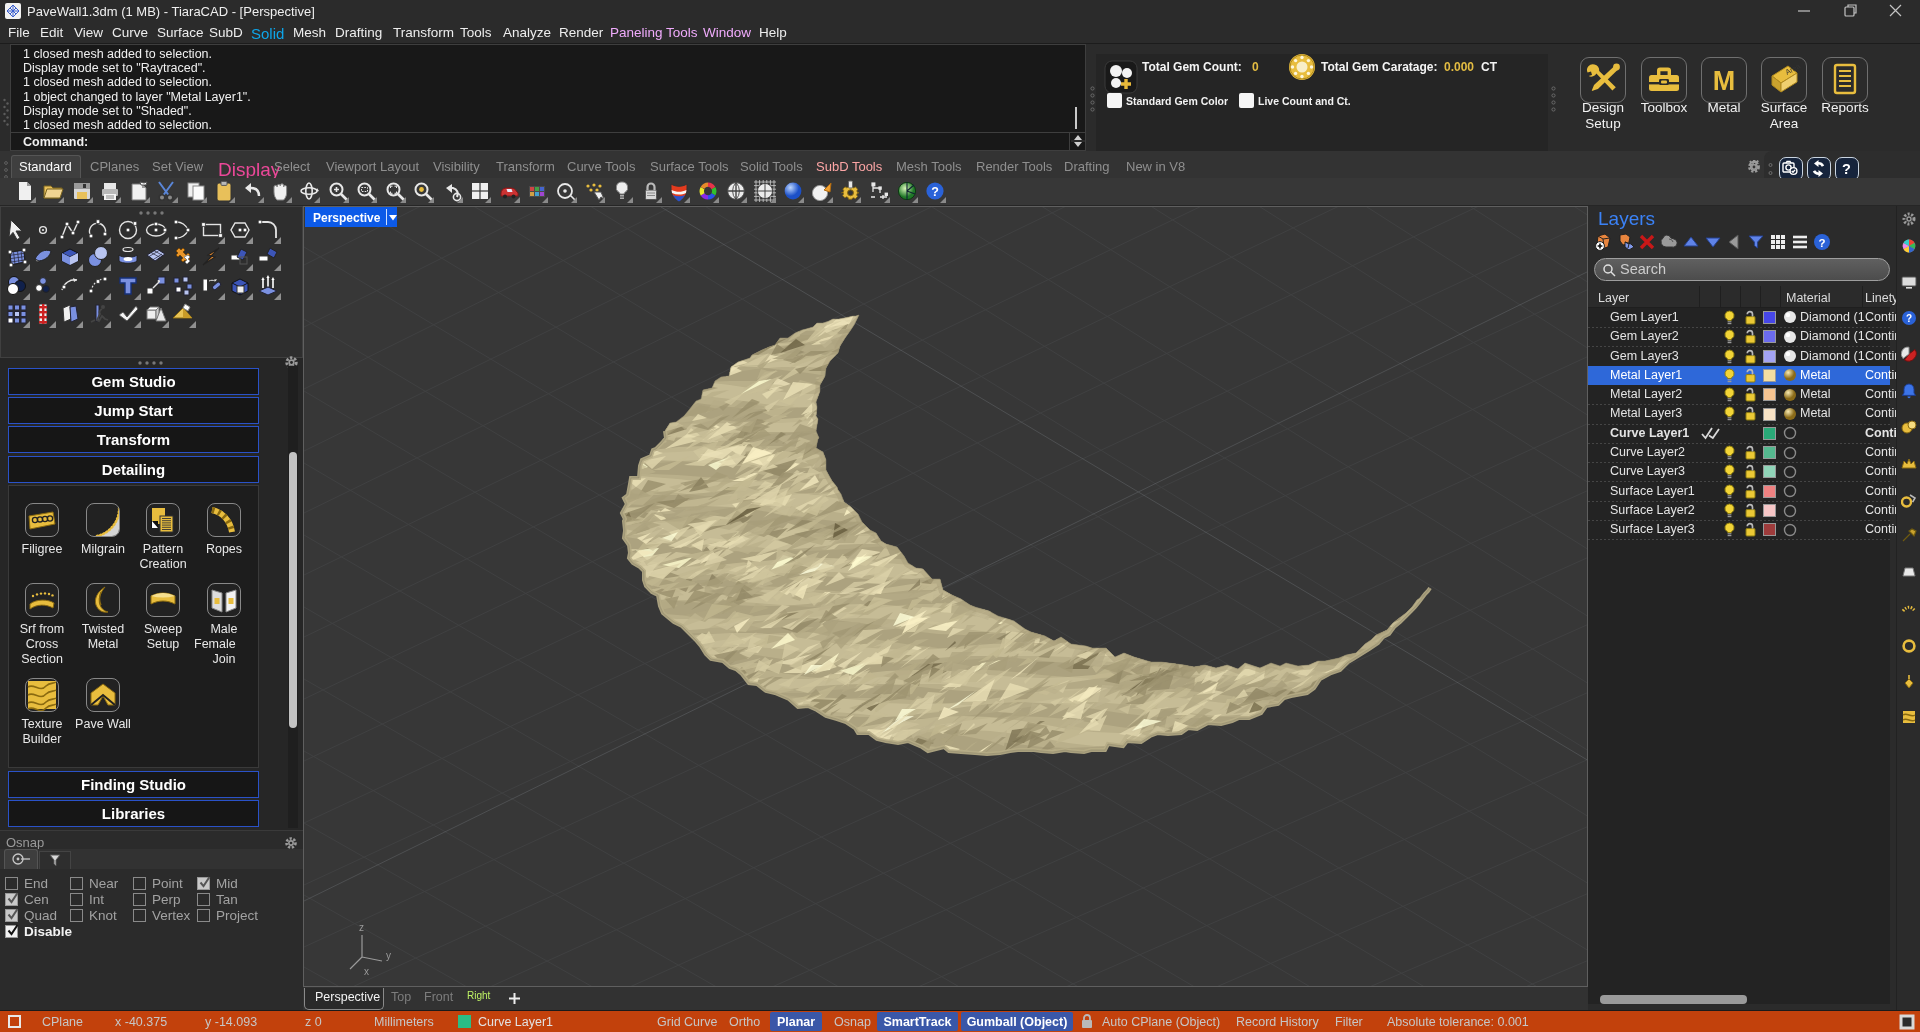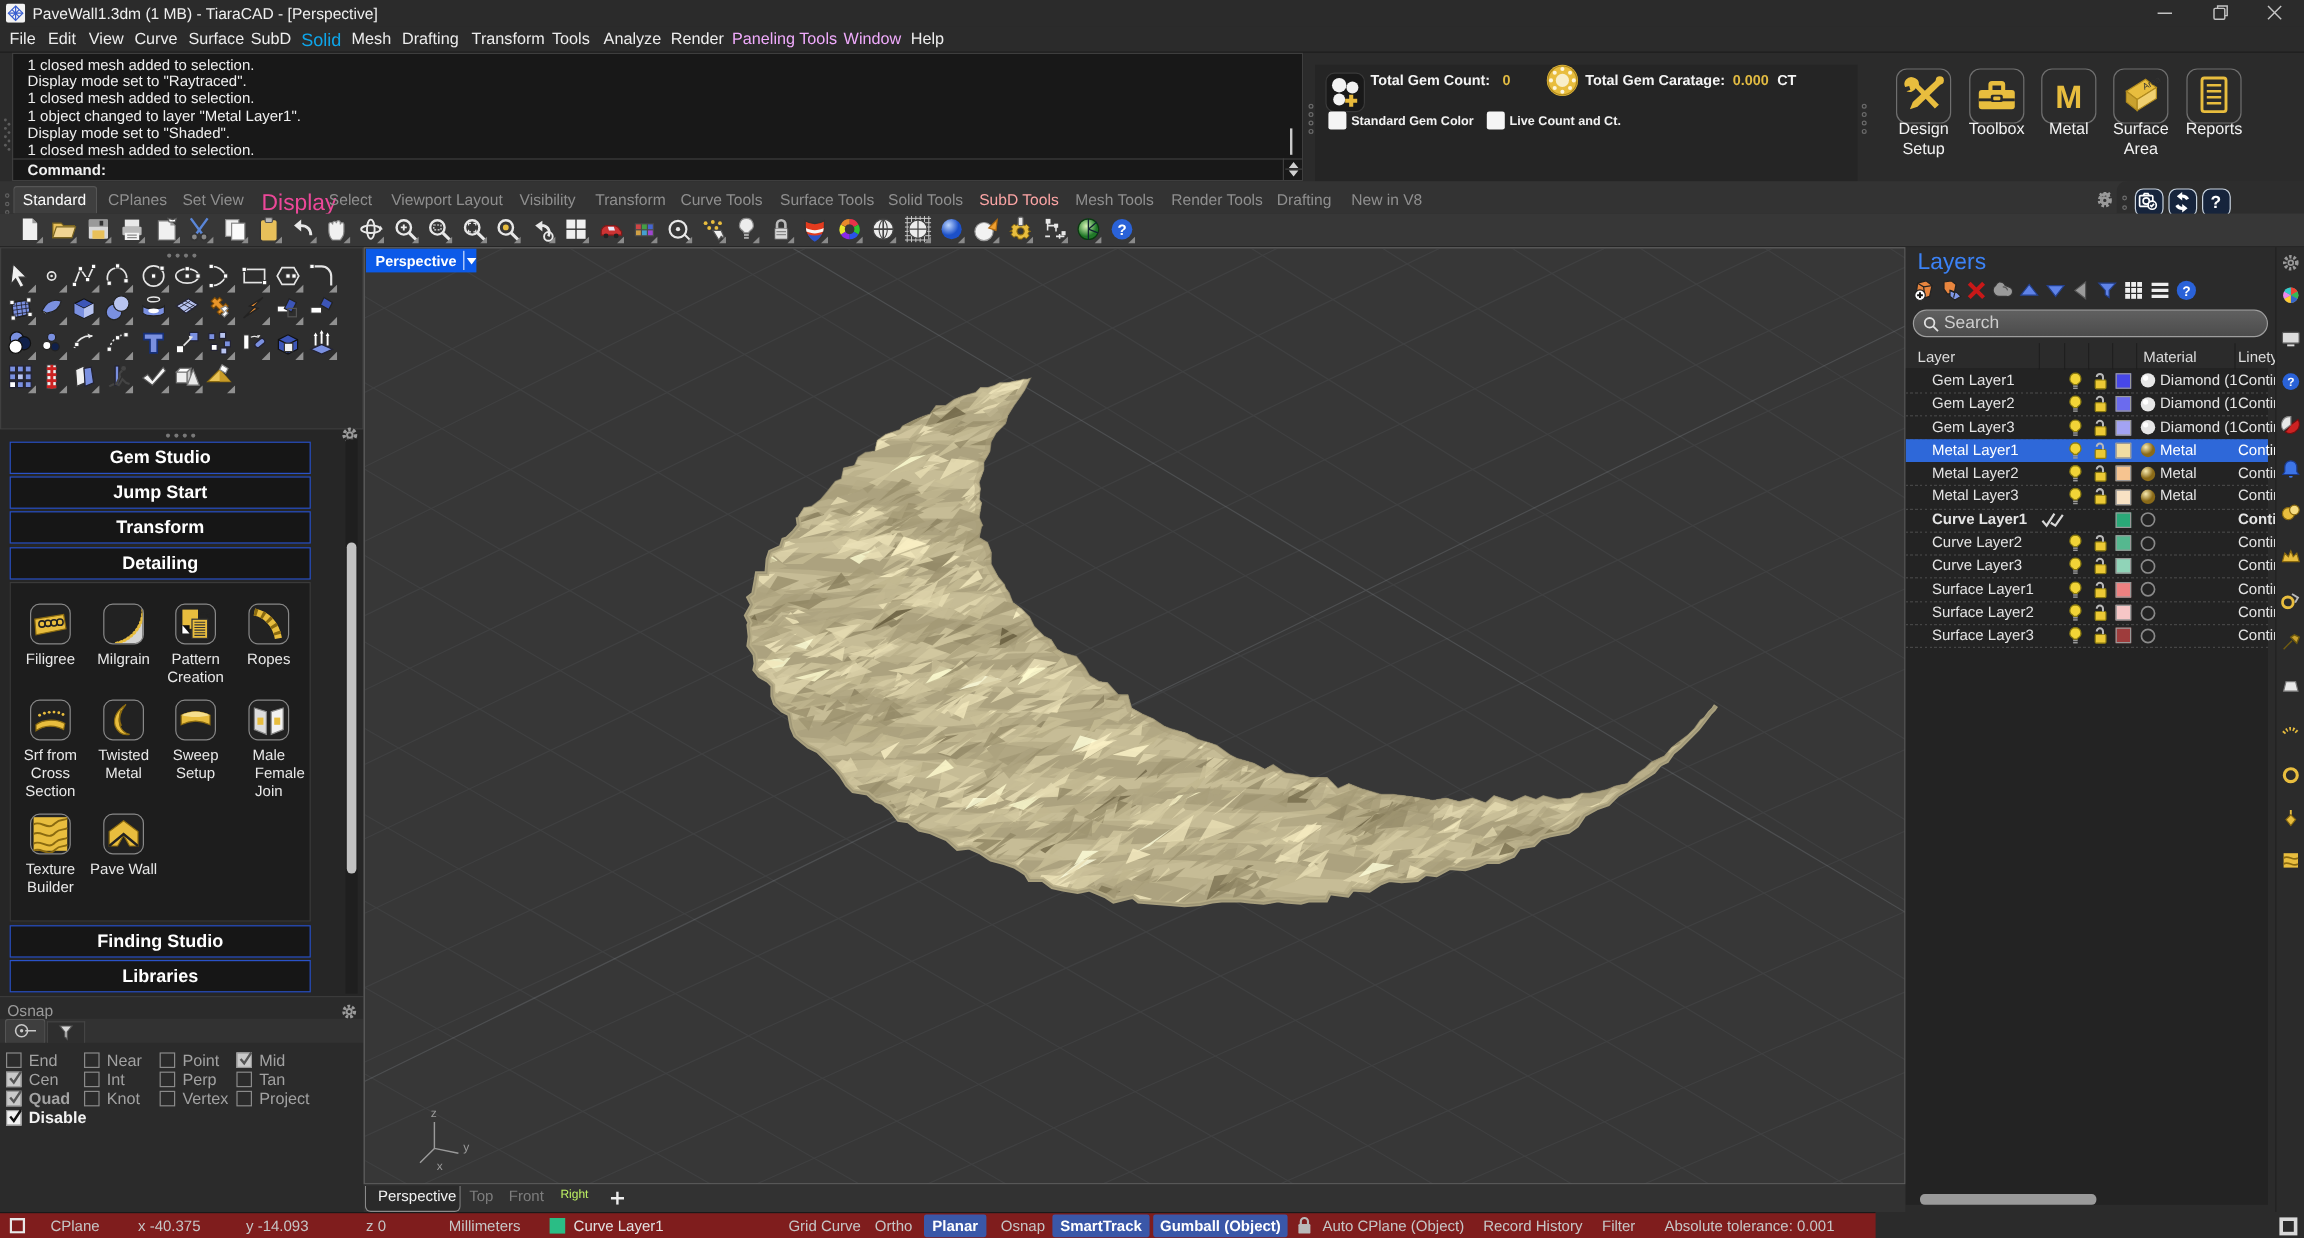--- a/index.html
+++ b/index.html
@@ -1187,21 +1187,21 @@
     <div class="a" style="left:133px;top:557px;width:60px;text-align:center;font-size:12.5px;color:#e8e8e8">Creation</div>
     <div class="a" style="left:194px;top:542px;width:60px;text-align:center;font-size:12.5px;color:#e8e8e8">Ropes</div>
     <div class="a" style="left:12px;top:622px;width:60px;text-align:center;font-size:12.5px;color:#e8e8e8">Srf from</div>
     <div class="a" style="left:12px;top:637px;width:60px;text-align:center;font-size:12.5px;color:#e8e8e8">Cross</div>
     <div class="a" style="left:12px;top:652px;width:60px;text-align:center;font-size:12.5px;color:#e8e8e8">Section</div>
     <div class="a" style="left:73px;top:622px;width:60px;text-align:center;font-size:12.5px;color:#e8e8e8">Twisted</div>
     <div class="a" style="left:73px;top:637px;width:60px;text-align:center;font-size:12.5px;color:#e8e8e8">Metal</div>
     <div class="a" style="left:133px;top:622px;width:60px;text-align:center;font-size:12.5px;color:#e8e8e8">Sweep</div>
     <div class="a" style="left:133px;top:637px;width:60px;text-align:center;font-size:12.5px;color:#e8e8e8">Setup</div>
     <div class="a" style="left:194px;top:622px;width:60px;text-align:center;font-size:12.5px;color:#e8e8e8">Male</div>
-    <div class="a" style="left:194px;top:637px;width:60px;text-align:right;font-size:12.5px;color:#e8e8e8">Female</div>
+    <div class="a" style="left:194px;top:637px;width:60px;text-align:left;font-size:12.5px;color:#e8e8e8">Female</div>
     <div class="a" style="left:194px;top:652px;width:60px;text-align:center;font-size:12.5px;color:#e8e8e8">Join</div>
     <div class="a" style="left:12px;top:717px;width:60px;text-align:center;font-size:12.5px;color:#e8e8e8">Texture</div>
     <div class="a" style="left:12px;top:732px;width:60px;text-align:center;font-size:12.5px;color:#e8e8e8">Builder</div>
     <div class="a" style="left:73px;top:717px;width:60px;text-align:center;font-size:12.5px;color:#e8e8e8">Pave Wall</div>
   </div>
 
 <div class="a" style="left:0;top:830px;width:303px;height:180px;background:#2b2b2b;border-top:1px solid #3a3a3a">
     <span class="tx" style="left:6px;top:4px;font-size:13px;color:#9a9a9a">Osnap</span>
     <svg class="a" style="left:284px;top:5px" width="14" height="14" viewBox="0 0 15 15">
       <circle cx="7.5" cy="7.5" r="4.8" fill="none" stroke="#9a9a9a" stroke-width="2.8" stroke-dasharray="2.4 1.7"></circle>
@@ -1239,21 +1239,21 @@
     <div class="a" style="left:70px;top:62px;width:13px;height:13px;border:1.4px solid #8a8a8a;background:#2b2b2b"></div>
     <span class="tx" style="left:89px;top:61px;font-size:13.5px;color:#a2a2a2;font-weight:normal">Int</span>
     <div class="a" style="left:133px;top:62px;width:13px;height:13px;border:1.4px solid #8a8a8a;background:#2b2b2b"></div>
     <span class="tx" style="left:152px;top:61px;font-size:13.5px;color:#a2a2a2;font-weight:normal">Perp</span>
     <div class="a" style="left:197px;top:62px;width:13px;height:13px;border:1.4px solid #8a8a8a;background:#2b2b2b"></div>
     <span class="tx" style="left:216px;top:61px;font-size:13.5px;color:#a2a2a2;font-weight:normal">Tan</span>
     <div class="a" style="left:5px;top:78px;width:13px;height:13px;background:#c9c9c9;border:1px solid #999"></div>
     <svg class="a" style="left:6px;top:76px" width="14" height="14">
       <path d="M2.5 7.5l3 3.6L11.5 2" fill="none" stroke="#555" stroke-width="2"></path>
     </svg>
-    <span class="tx" style="left:24px;top:77px;font-size:13.5px;color:#a2a2a2;font-weight:bold">Quad</span>
+    <span class="tx" style="left:24px;top:77px;font-size:13.5px;color:#a2a2a2;font-weight:normal">Quad</span>
     <div class="a" style="left:70px;top:78px;width:13px;height:13px;border:1.4px solid #8a8a8a;background:#2b2b2b"></div>
     <span class="tx" style="left:89px;top:77px;font-size:13.5px;color:#a2a2a2;font-weight:normal">Knot</span>
     <div class="a" style="left:133px;top:78px;width:13px;height:13px;border:1.4px solid #8a8a8a;background:#2b2b2b"></div>
     <span class="tx" style="left:152px;top:77px;font-size:13.5px;color:#a2a2a2;font-weight:normal">Vertex</span>
     <div class="a" style="left:197px;top:78px;width:13px;height:13px;border:1.4px solid #8a8a8a;background:#2b2b2b"></div>
     <span class="tx" style="left:216px;top:77px;font-size:13.5px;color:#a2a2a2;font-weight:normal">Project</span>
     <div class="a" style="left:5px;top:94px;width:13px;height:13px;background:#f2f2f2;border:1px solid #999"></div>
     <svg class="a" style="left:6px;top:92px" width="14" height="14">
       <path d="M2.5 7.5l3 3.6L11.5 2" fill="none" stroke="#111" stroke-width="2"></path>
     </svg>
@@ -2814,21 +2814,21 @@
     <svg class="a" style="left:4px;top:467px" width="16" height="16" viewBox="0 0 16 16">
       <path d="M8 2v4" stroke="#e8bd3e" stroke-width="1.6"></path>
       <path d="M8 6l4 4-4 5-4-5z" fill="#e8bd3e" stroke="#8a6a10"></path>
     </svg>
     <svg class="a" style="left:4px;top:503px" width="16" height="16" viewBox="0 0 16 16">
       <rect x="2" y="2" width="12" height="12" fill="#e8bd3e"></rect>
       <path d="M2 6c4-3 8 3 12 0M2 11c4-3 8 3 12 0" fill="none" stroke="#8a6a10" stroke-width="1.4"></path>
     </svg>
   </div>
 
-<div class="a" style="left:0;top:1010px;width:1563px;height:22px;background:#7f1d1d;border-top:1px solid #1a1a1a">
+<div class="a" style="left:0;top:1010px;width:1920px;height:22px;background:#c2410c;border-top:1px solid #1a1a1a">
     <svg class="a" style="left:8px;top:4px" width="13" height="13">
       <rect x="1" y="1" width="11" height="11" fill="none" stroke="#e8e8e8" stroke-width="2"></rect>
     </svg>
     <span class="tx" style="left:42px;top:4px;font-size:12.5px;color:#c6c6c6">CPlane</span>
     <span class="tx" style="left:115px;top:4px;font-size:12.5px;color:#c6c6c6">x -40.375</span>
     <span class="tx" style="left:205px;top:4px;font-size:12.5px;color:#c6c6c6">y -14.093</span>
     <span class="tx" style="left:305px;top:4px;font-size:12.5px;color:#c6c6c6">z 0</span>
     <span class="tx" style="left:374px;top:4px;font-size:12.5px;color:#c6c6c6">Millimeters</span>
     <span class="tx" style="left:657px;top:4px;font-size:12.5px;color:#c6c6c6">Grid Curve</span>
     <span class="tx" style="left:729px;top:4px;font-size:12.5px;color:#c6c6c6">Ortho</span>

